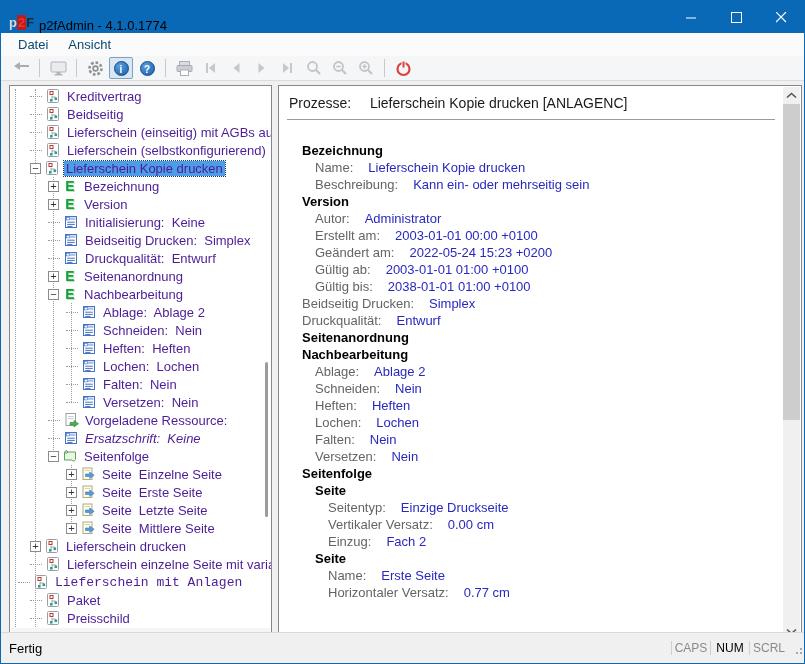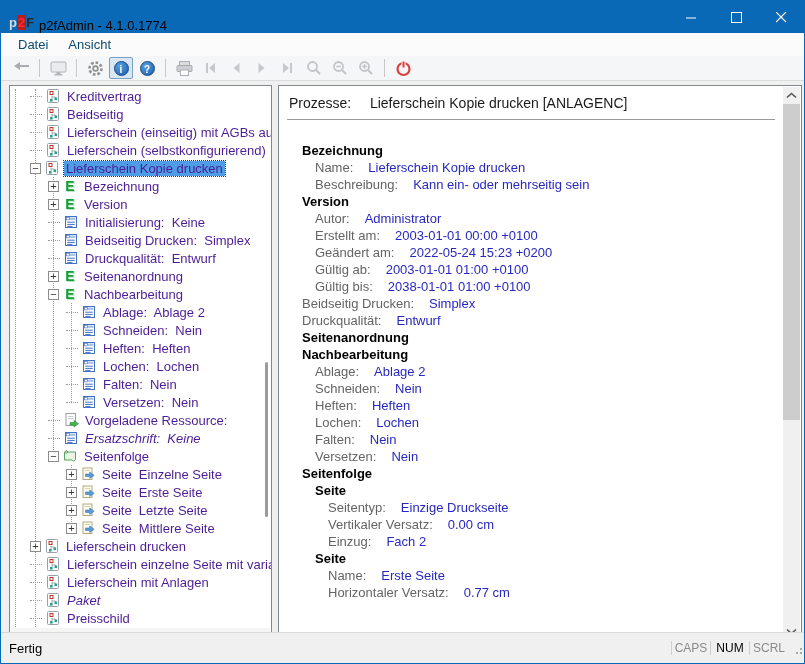--- a/index.html
+++ b/index.html
@@ -512,34 +512,34 @@
             <svg width="16" height="16">
               <rect x="2.5" y="1.5" width="11" height="13" rx="1" fill="#fff" stroke="#9aa0a6"></rect>
               <path d="M7 7.5v3.5M7 9h3.5v1.5" stroke="#9aa0a6" fill="none" stroke-width="0.9"></path>
               <rect x="5" y="3.5" width="3" height="3" fill="#fff" stroke="#c0392b"></rect>
               <rect x="9.5" y="9.5" width="2.6" height="2.6" fill="#2e9e8f"></rect>
               <rect x="5" y="11" width="2.6" height="2.6" fill="#2e9e8f"></rect>
             </svg>
           </span>
           <span class="tlabel">Lieferschein einzelne Seite mit variab</span>
         </div>
+        <div class="trow" style="padding-left: 8px; font-family: Liberation Mono, monospace;">
+          <span class="exp line"></span>
+          <span class="ticon">
+            <svg width="16" height="16">
+              <rect x="2.5" y="1.5" width="11" height="13" rx="1" fill="#fff" stroke="#9aa0a6"></rect>
+              <path d="M7 7.5v3.5M7 9h3.5v1.5" stroke="#9aa0a6" fill="none" stroke-width="0.9"></path>
+              <rect x="5" y="3.5" width="3" height="3" fill="#fff" stroke="#c0392b"></rect>
+              <rect x="9.5" y="9.5" width="2.6" height="2.6" fill="#2e9e8f"></rect>
+              <rect x="5" y="11" width="2.6" height="2.6" fill="#2e9e8f"></rect>
+            </svg>
+          </span>
+          <span class="tlabel">Lieferschein mit Anlagen</span>
+        </div>
         <div class="trow" style="padding-left: 20px;">
-          <span class="exp line"></span>
-          <span class="ticon">
-            <svg width="16" height="16">
-              <rect x="2.5" y="1.5" width="11" height="13" rx="1" fill="#fff" stroke="#9aa0a6"></rect>
-              <path d="M7 7.5v3.5M7 9h3.5v1.5" stroke="#9aa0a6" fill="none" stroke-width="0.9"></path>
-              <rect x="5" y="3.5" width="3" height="3" fill="#fff" stroke="#c0392b"></rect>
-              <rect x="9.5" y="9.5" width="2.6" height="2.6" fill="#2e9e8f"></rect>
-              <rect x="5" y="11" width="2.6" height="2.6" fill="#2e9e8f"></rect>
-            </svg>
-          </span>
-          <span class="tlabel">Lieferschein mit Anlagen</span>
-        </div>
-        <div class="trow" style="padding-left: 20px; font-style: italic;">
           <span class="exp line"></span>
           <span class="ticon">
             <svg width="16" height="16">
               <rect x="2.5" y="1.5" width="11" height="13" rx="1" fill="#fff" stroke="#9aa0a6"></rect>
               <path d="M7 7.5v3.5M7 9h3.5v1.5" stroke="#9aa0a6" fill="none" stroke-width="0.9"></path>
               <rect x="5" y="3.5" width="3" height="3" fill="#fff" stroke="#c0392b"></rect>
               <rect x="9.5" y="9.5" width="2.6" height="2.6" fill="#2e9e8f"></rect>
               <rect x="5" y="11" width="2.6" height="2.6" fill="#2e9e8f"></rect>
             </svg>
           </span>

